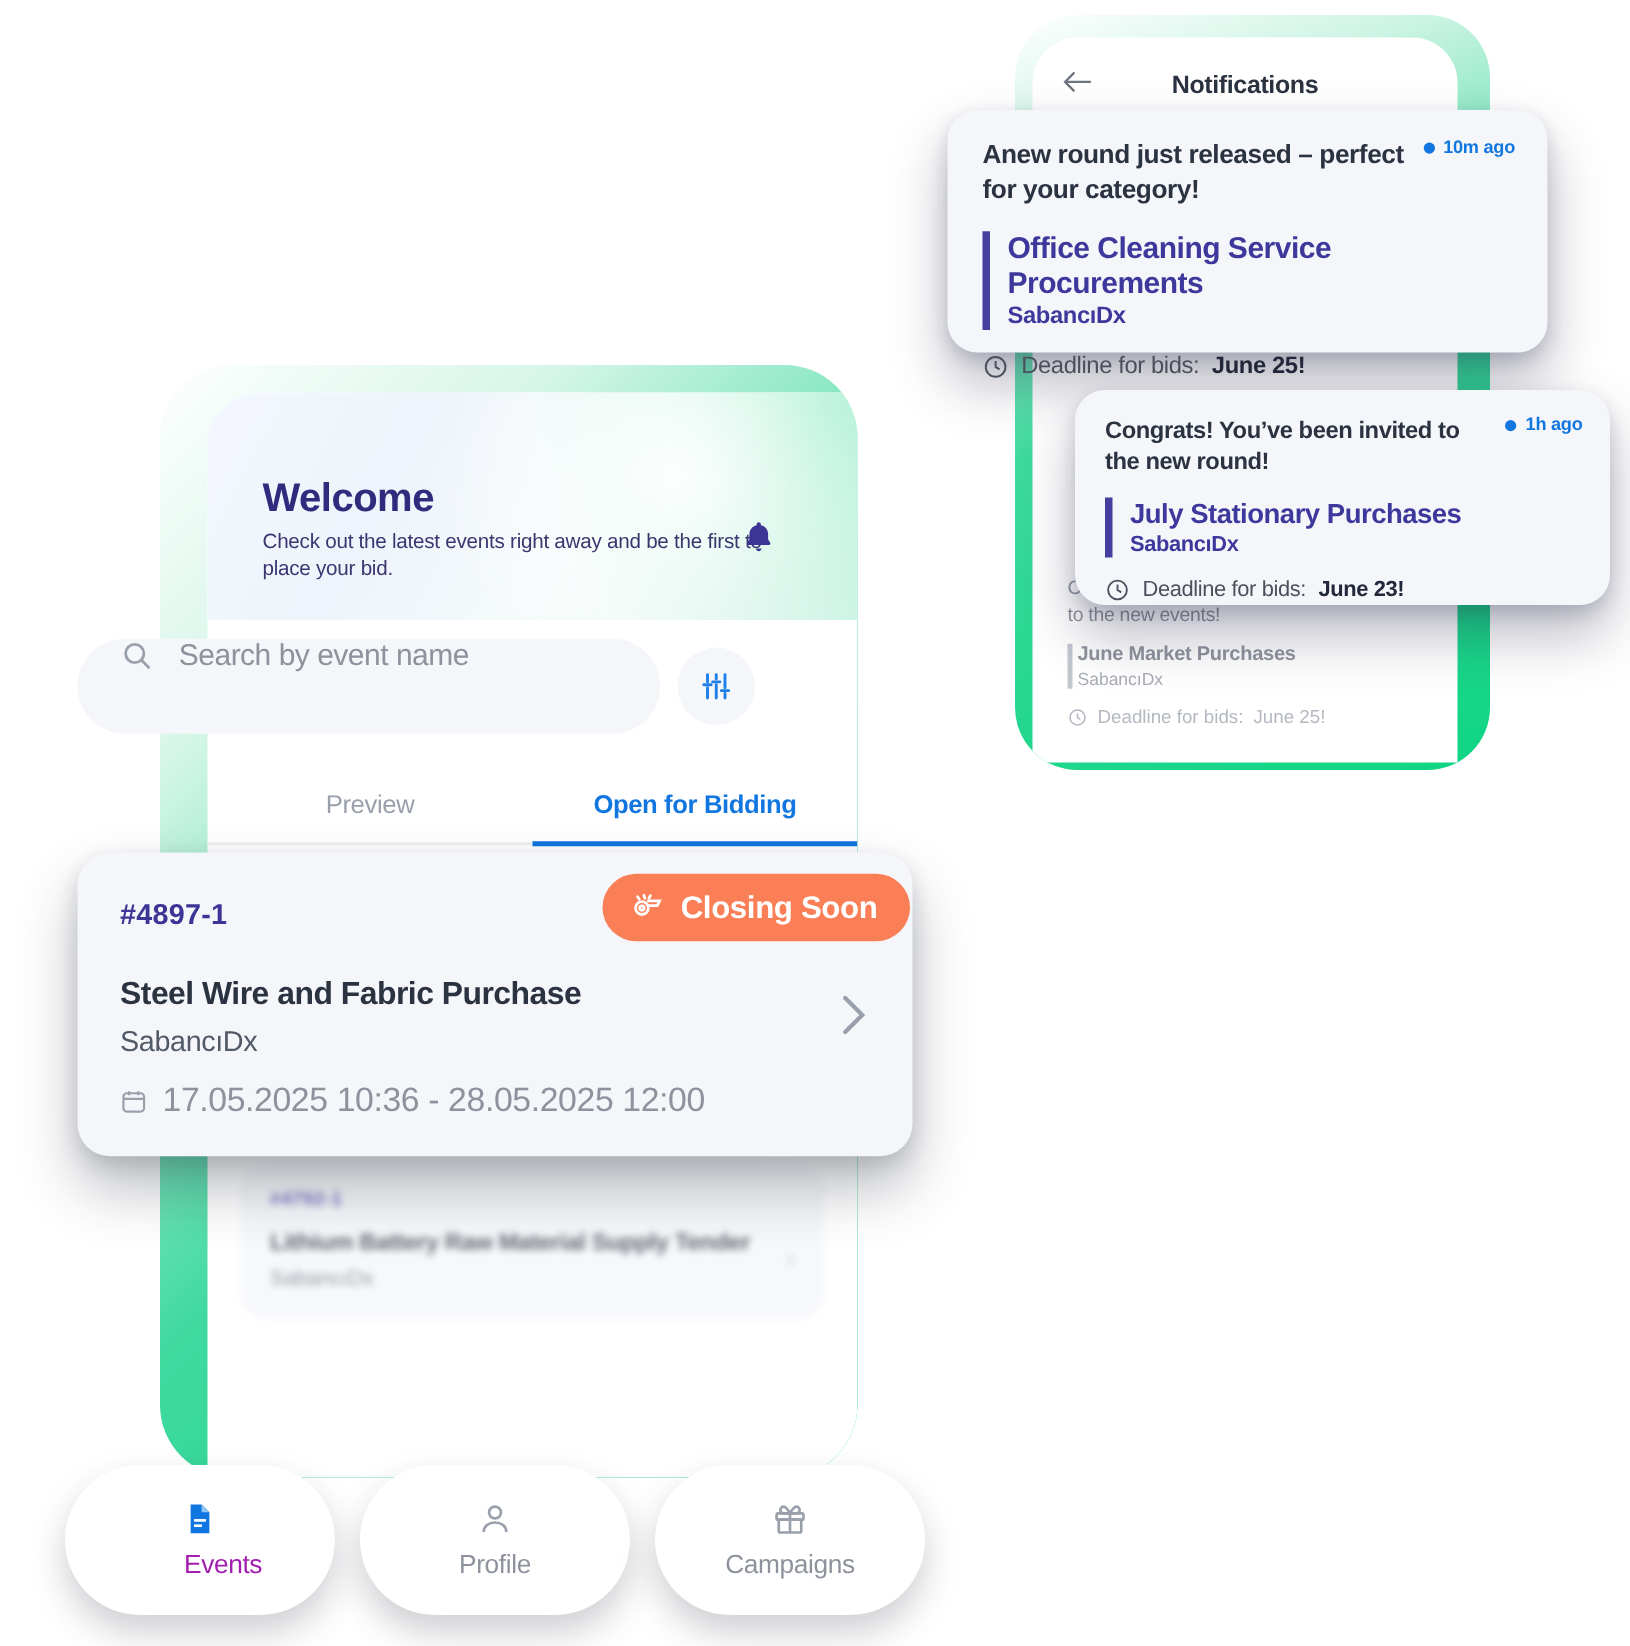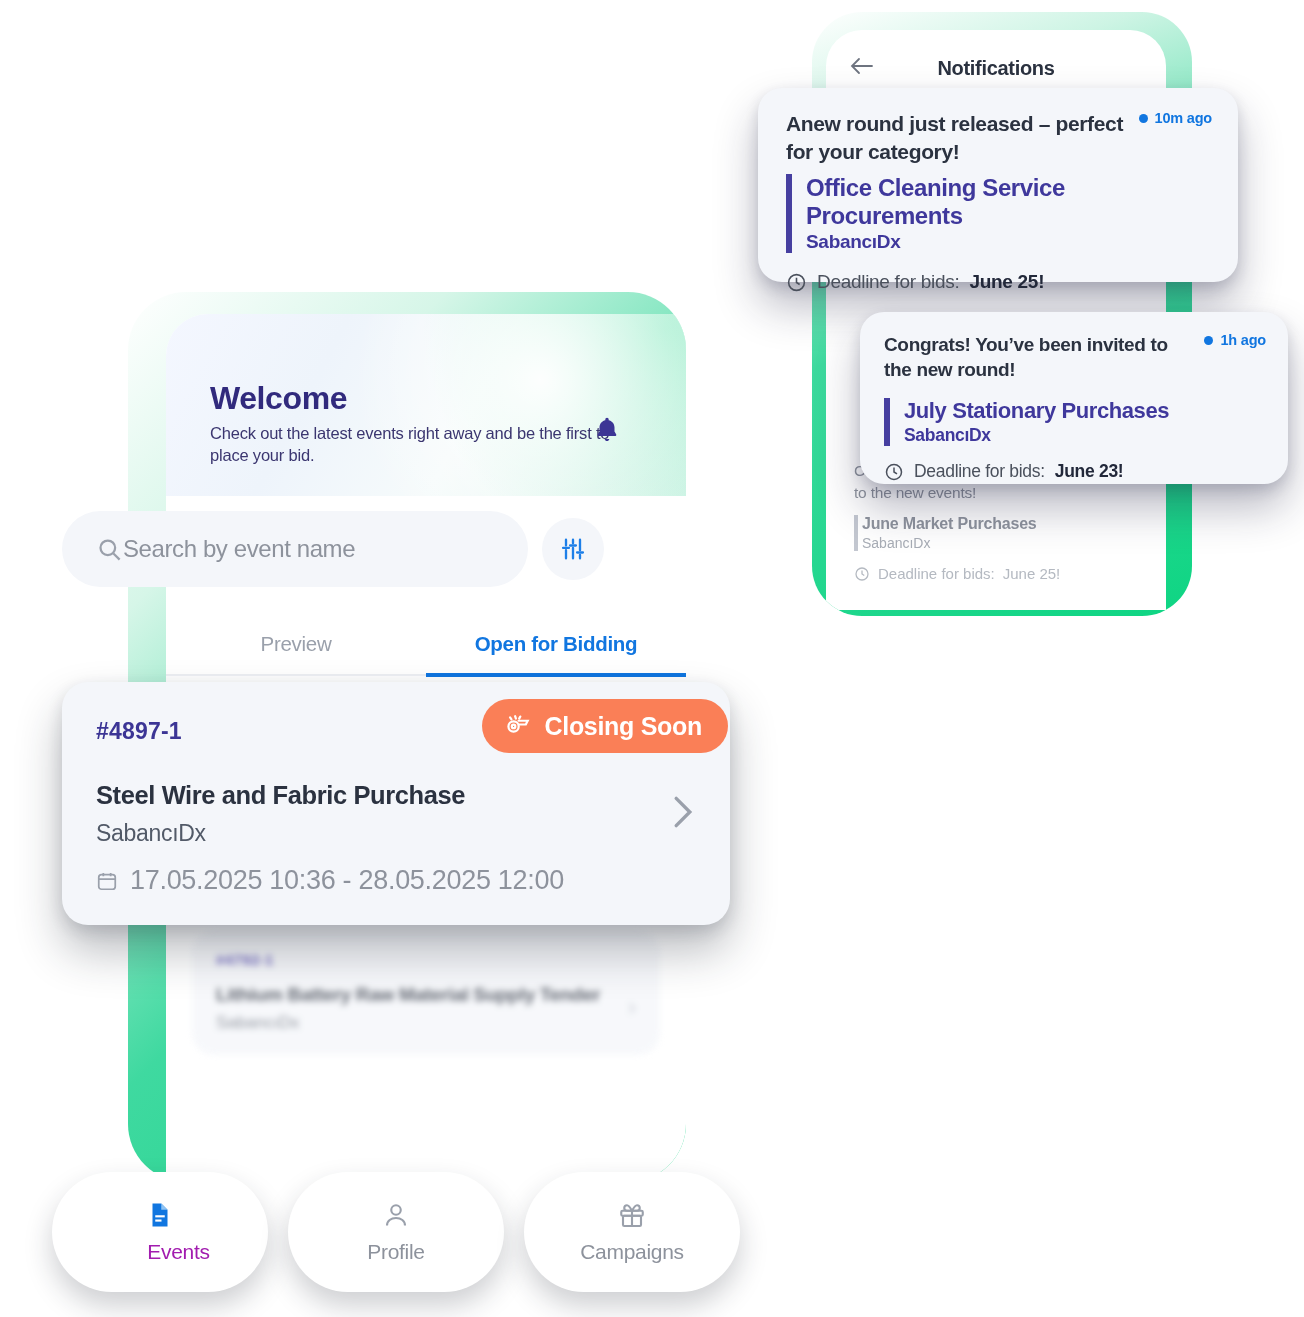--- a/index.html
+++ b/index.html
@@ -54,21 +54,21 @@
   
   .search-row {
     position: absolute; left: -66px; top: 218px;
     width: 586px; height: 78px;
     display: flex; align-items: center; gap: 14px;
     z-index: 14;
   }
   .search-box {
     flex: 0 0 auto; width: 466px; height: 76px;
     background: #f4f6fa; border-radius: 38px;
-    display: flex; align-items: center; padding-left: 34px; 
+    display: flex; padding-left: 34px; gap: 20px;
   }
   .search-ph { font-size: 24px; color: #8d929c; letter-spacing: -0.4px; }
   .filter-btn {
     width: 62px; height: 62px; border-radius: 50%;
     background: #f4f6fa;
     display: flex; align-items: center; justify-content: center;
   }
 
   .tabs {
     position: absolute; left: 0; top: 318px; width: 520px;
@@ -170,21 +170,21 @@
   }
   #notif-card-1 { left: 758px; top: 88px; width: 480px; height: 194px; padding: 22px 26px 0 28px; }
   #notif-card-2 { left: 860px; top: 312px; width: 428px; height: 172px; padding: 20px 22px 0 24px; }
   .nc-top { display: flex; justify-content: space-between; align-items: flex-start; gap: 14px; }
   .nc-msg { font-weight: bold; color: #2b3240; letter-spacing: -0.35px; line-height: 1.32; }
   #notif-card-1 .nc-msg { font-size: 21px; max-width: 352px; }
   #notif-card-2 .nc-msg { font-size: 19px; max-width: 318px; }
   .nc-time { font-size: 14.5px; font-weight: bold; color: #1176e0; white-space: nowrap; display: flex; align-items: center; gap: 7px; letter-spacing: -0.2px; }
   .nc-dot { width: 9px; height: 9px; border-radius: 50%; background: #1176e0; display: inline-block; }
   .nc-acc { border-left: 6px solid #463fa0; padding-left: 14px; }
-  #notif-card-1 .nc-acc { margin-top: 9px; }
+  #notif-card-1 .nc-acc { margin-top: 20px; }
   #notif-card-2 .nc-acc { margin-top: 16px; }
   .nc-acc-title { font-weight: bold; color: #3f389c; letter-spacing: -0.4px; }
   #notif-card-1 .nc-acc-title { font-size: 24px; }
   #notif-card-2 .nc-acc-title { font-size: 22px; }
   .nc-acc-org { font-weight: bold; color: #3f389c; letter-spacing: -0.3px; margin-top: 1px; }
   #notif-card-1 .nc-acc-org { font-size: 19px; }
   #notif-card-2 .nc-acc-org { font-size: 17.5px; }
   .nc-dl { display: flex; align-items: center; gap: 10px; color: #4a505c; letter-spacing: -0.3px; }
   #notif-card-1 .nc-dl { margin-top: 18px; font-size: 19px; }
   #notif-card-2 .nc-dl { margin-top: 15px; font-size: 17.5px; }

